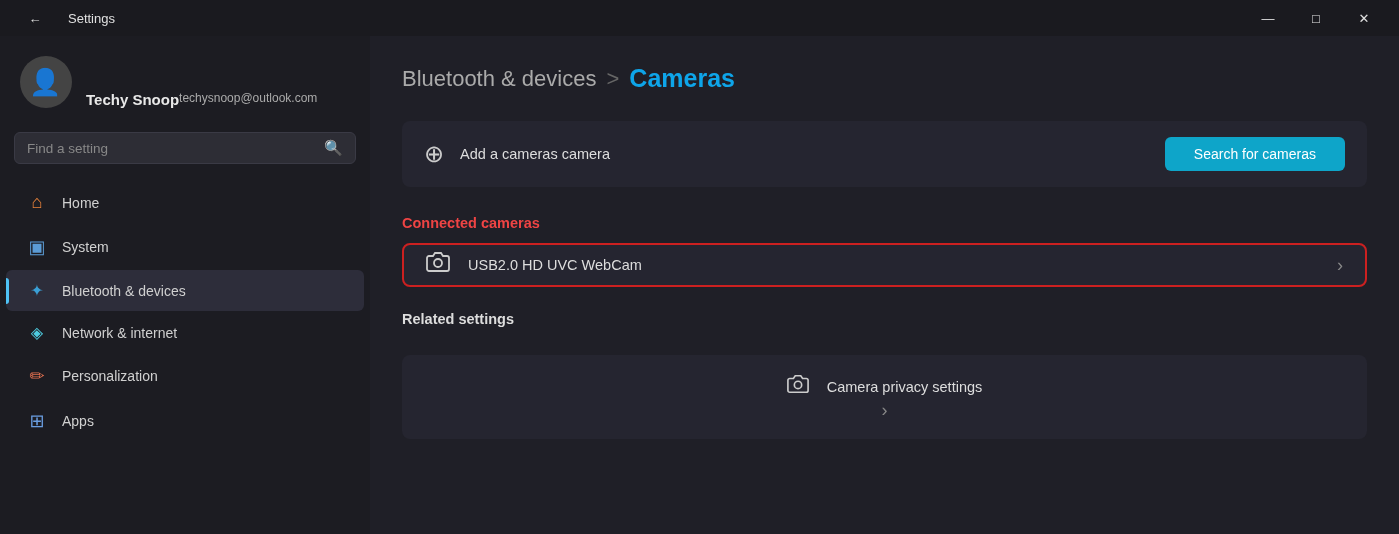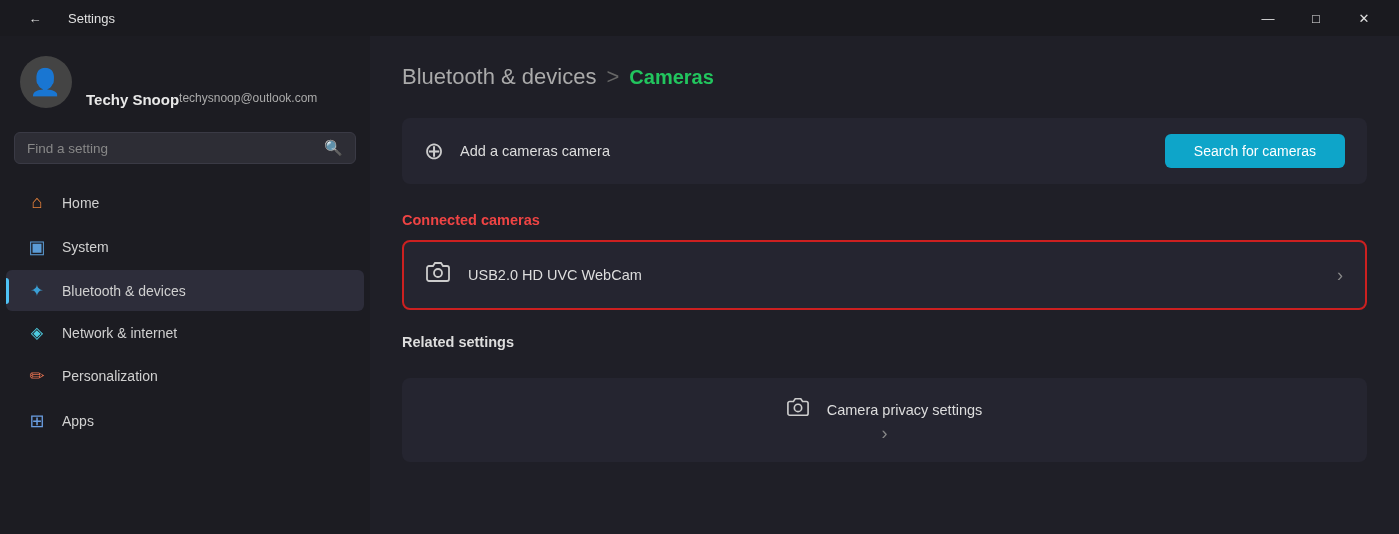--- a/index.html
+++ b/index.html
@@ -187,23 +187,23 @@
     .breadcrumb-parent {
       font-size: 22px;
       color: #aaa;
       font-weight: 400;
     }
     .breadcrumb-sep {
       font-size: 22px;
       color: #666;
     }
     .breadcrumb-current {
-      font-size: 20px;
+      font-size: 25px;
       font-weight: 700;
-      color: #22c55e;
+      color: #0ea5e9;
     }
 
     
     .add-camera-row {
       display: flex;
       align-items: center;
       justify-content: space-between;
       background: #252530;
       border-radius: 8px;
       padding: 16px 22px;
@@ -243,21 +243,21 @@
     }
 
     
     .camera-item {
       display: flex;
       align-items: center;
       justify-content: space-between;
       background: #252530;
       border: 2px solid #cc2020;
       border-radius: 8px;
-      padding: 18px 22px;
+      padding: 5px 22px;
       margin-bottom: 24px;
       cursor: pointer;
     }
     .camera-left {
       display: flex;
       align-items: center;
       gap: 18px;
     }
     .camera-icon {
       font-size: 22px;

